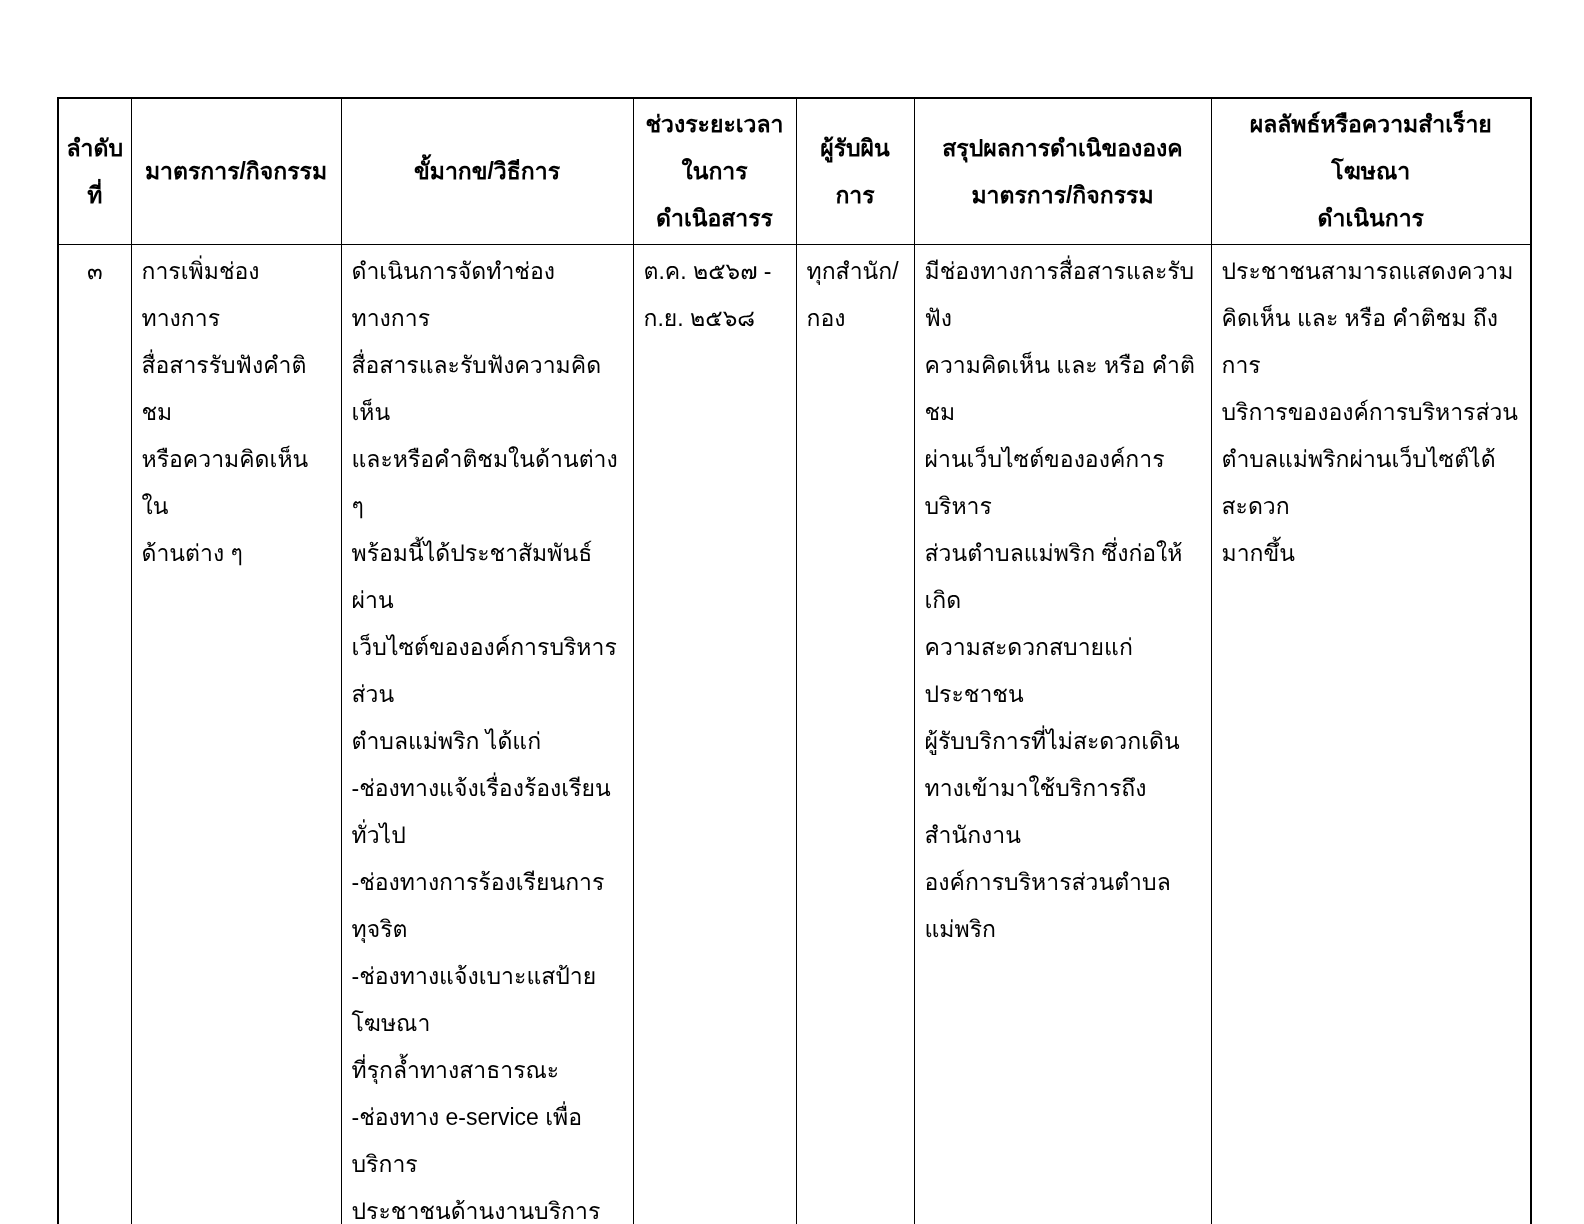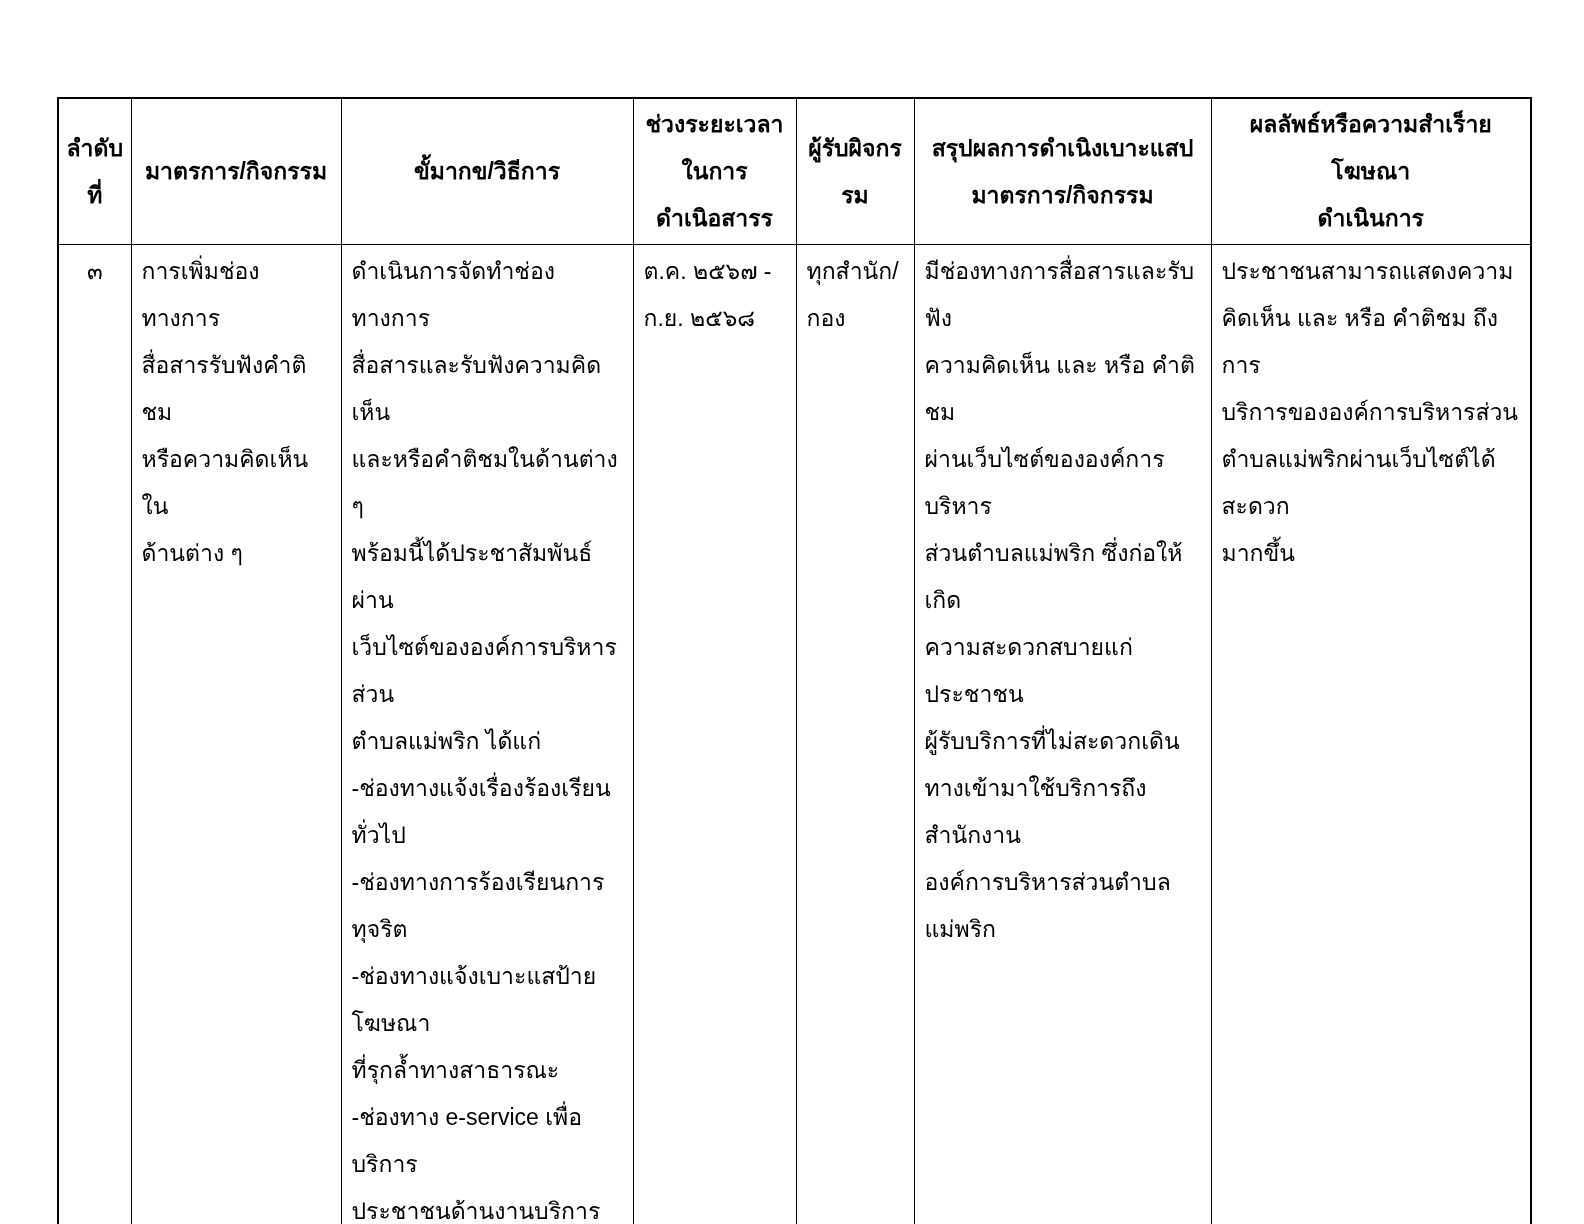--- a/index.html
+++ b/index.html
@@ -72,22 +72,22 @@
     </colgroup>
     <tbody>
       <tr class="header-row">
         <th class="hdr">ลำดับ
 ที่</th>
         <th class="hdr">มาตรการ/กิจกรรม</th>
         <th class="hdr">ขั้มากข/วิธีการ</th>
         <th class="hdr">ช่วงระยะเวลา
 ในการ
 ดำเนิอสารร</th>
-        <th class="hdr">ผู้รับผิจกรรม</th>
-        <th class="hdr">สรุปผลการดำเนิงเบาะแสป
+        <th class="hdr">ผู้รับผินการ</th>
+        <th class="hdr">สรุปผลการดำเนิขององค
 มาตรการ/กิจกรรม</th>
         <th class="hdr">ผลลัพธ์หรือความสำเร็ายโฆษณา
 ดำเนินการ</th>
       </tr>
       <tr class="row-a">
         <td class="cell center">๓</td>
         <td class="cell">การเพิ่มช่องทางการ
 สื่อสารรับฟังคำติชม
 หรือความคิดเห็นใน
 ด้านต่าง ๆ</td>

